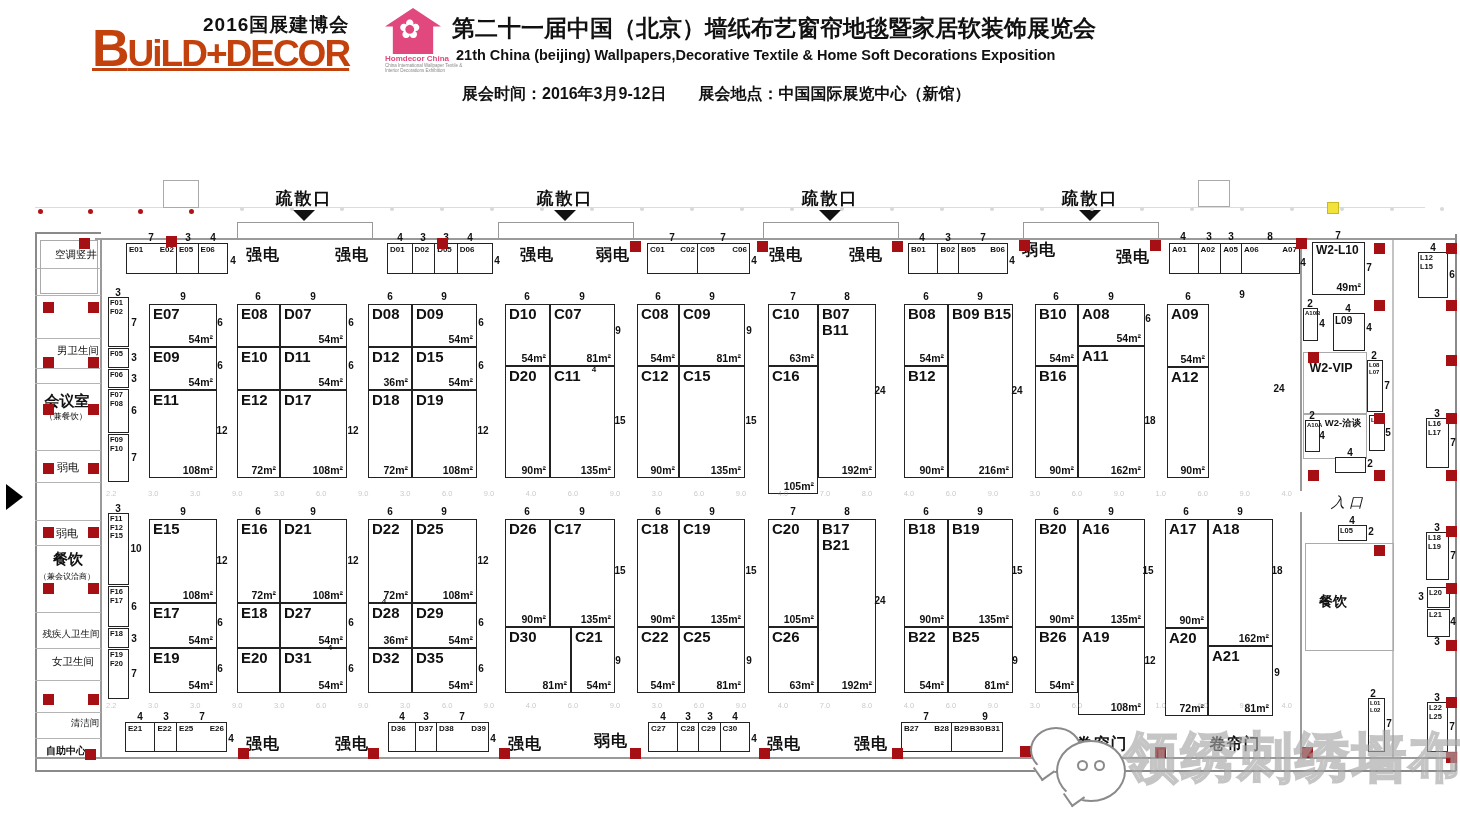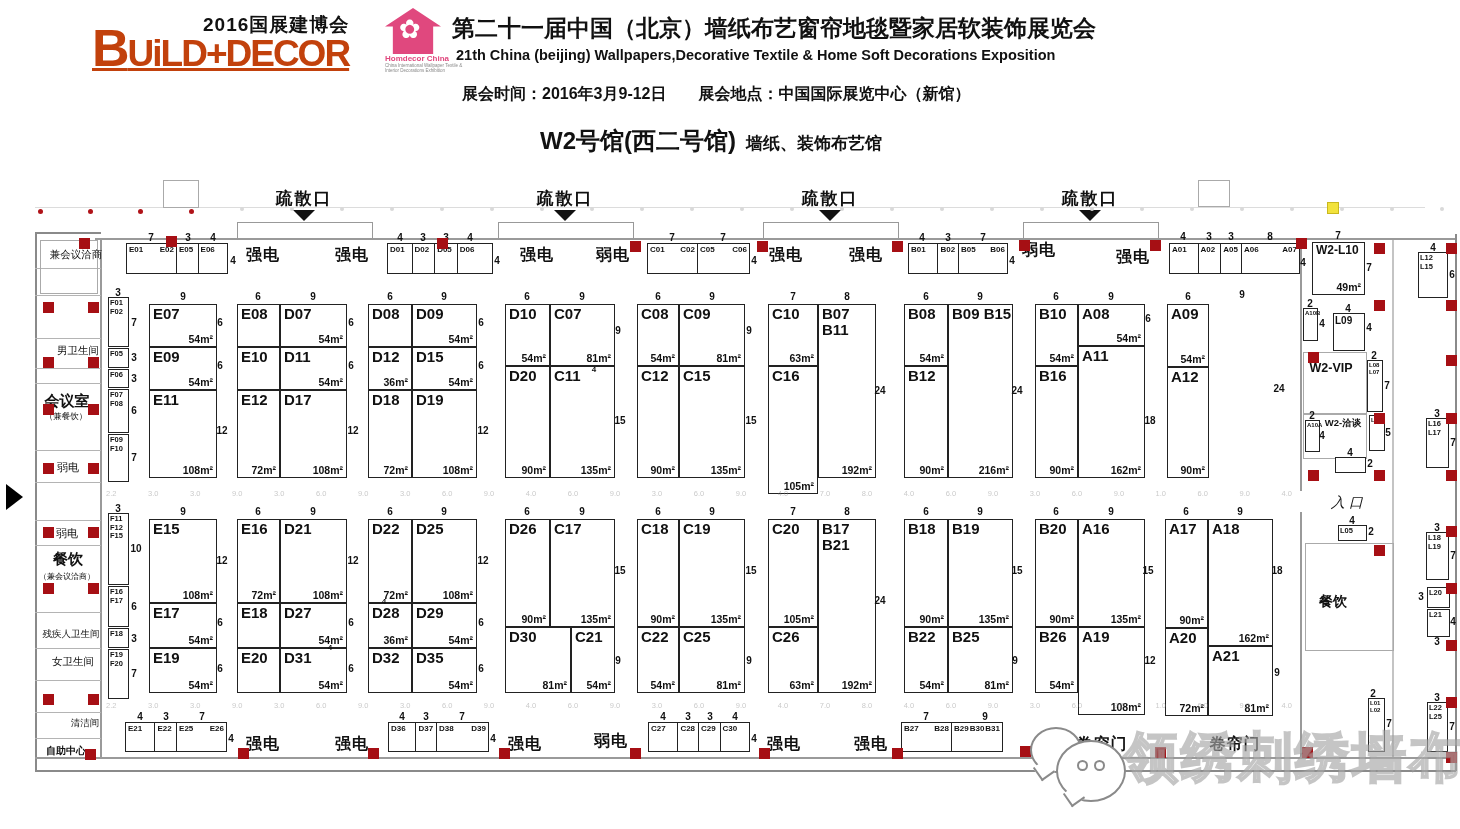--- a/index.html
+++ b/index.html
@@ -75,23 +75,20 @@
     <div class="pinklogo">
       <div class="pinklogo-flower">✿</div>
     </div>
     <div class="pinklogo-name">Homdecor China</div>
     <div class="pinklogo-sub">China International Wallpaper Textile &amp;</div>
     <div class="pinklogo-sub">Interior Decorations Exhibition</div>
   </div>
   <div class="abs title-cn" style="left:452px;top:13px;">第二十一届中国（北京）墙纸布艺窗帘地毯暨家居软装饰展览会</div>
   <div class="abs title-en" style="left:456px;top:47px;">21th China (beijing) Wallpapers,Decorative Textile &amp; Home Soft Decorations Exposition</div>
   <div class="abs info-line" style="left:462px;top:84px;">展会时间：2016年3月9-12日　　展会地点：中国国际展览中心（新馆）</div>
-  <div class="abs" style="left:540px;top:125px;">
-    <span class="hall-title">W2号馆(西二号馆)</span><span class="hall-sub">墙纸、装饰布艺馆</span>
-  </div>
 
   <div id="plan" class="abs" style="left:0;top:0;width:1460px;height:829px;padding-left:16px;">
       <div class="wall" style="left: 35px; top: 207px; width: 1390px; height: 1px; background: rgb(220, 220, 220);"></div>
       <div class="wall" style="left: 35px; top: 232px; width: 1.5px; height: 539px; background: rgb(138, 138, 138);"></div>
       <div class="wall" style="left: 35px; top: 232px; width: 66px; height: 1.5px; background: rgb(138, 138, 138);"></div>
       <div class="wall" style="left: 100px; top: 238px; width: 1.5px; height: 520px; background: rgb(154, 154, 154);"></div>
       <div class="wall" style="left: 95px; top: 238px; width: 1207px; height: 1.5px; background: rgb(154, 154, 154);"></div>
       <div class="wall" style="left: 1300px; top: 238px; width: 156px; height: 1.5px; background: rgb(154, 154, 154);"></div>
       <div class="wall" style="left: 1300px; top: 238px; width: 1.5px; height: 253px; background: rgb(154, 154, 154);"></div>
       <div class="wall" style="left: 1300px; top: 512px; width: 1.5px; height: 246px; background: rgb(154, 154, 154);"></div>
@@ -142,21 +139,21 @@
       <div class="corridor-label" style="left: 1039px; top: 250px;">弱电</div>
       <div class="corridor-label" style="left: 1133px; top: 257px;">强电</div>
       <div class="corridor-label" style="left: 263px; top: 744px;">强电</div>
       <div class="corridor-label" style="left: 352px; top: 744px;">强电</div>
       <div class="corridor-label" style="left: 525px; top: 744px;">强电</div>
       <div class="corridor-label" style="left: 611px; top: 741px;">弱电</div>
       <div class="corridor-label" style="left: 784px; top: 744px;">强电</div>
       <div class="corridor-label" style="left: 871px; top: 744px;">强电</div>
       <div class="corridor-label" style="left: 1102px; top: 744px;">卷帘门</div>
       <div class="corridor-label" style="left: 1235px; top: 744px;">卷帘门</div>
-      <div class="area-label" style="left: 76px; top: 255px; font-size: 10.5px; font-weight: normal;">兼会议洽商</div>
+      <div class="area-label" style="left: 76px; top: 255px; font-size: 10.5px; font-weight: normal;">空调竖井</div>
       <div class="area-label" style="left: 78px; top: 351px; font-size: 10.5px; font-weight: normal;">男卫生间</div>
       <div class="area-label" style="left: 67px; top: 401px; font-size: 15px; font-weight: bold;">会议室</div>
       <div class="area-label" style="left: 66px; top: 417px; font-size: 8.5px; font-weight: normal;">（兼餐饮）</div>
       <div class="area-label" style="left: 68px; top: 467px; font-size: 11px; font-weight: normal;">弱电</div>
       <div class="area-label" style="left: 67px; top: 533px; font-size: 11px; font-weight: normal;">弱电</div>
       <div class="area-label" style="left: 68px; top: 559px; font-size: 15px; font-weight: bold;">餐饮</div>
       <div class="area-label" style="left: 67px; top: 576px; font-size: 8px; font-weight: normal;">（兼会议洽商）</div>
       <div class="area-label" style="left: 71px; top: 634px; font-size: 9.5px; font-weight: normal;">残疾人卫生间</div>
       <div class="area-label" style="left: 73px; top: 662px; font-size: 10.5px; font-weight: normal;">女卫生间</div>
       <div class="area-label" style="left: 85px; top: 723px; font-size: 9.5px; font-weight: normal;">清洁间</div>

